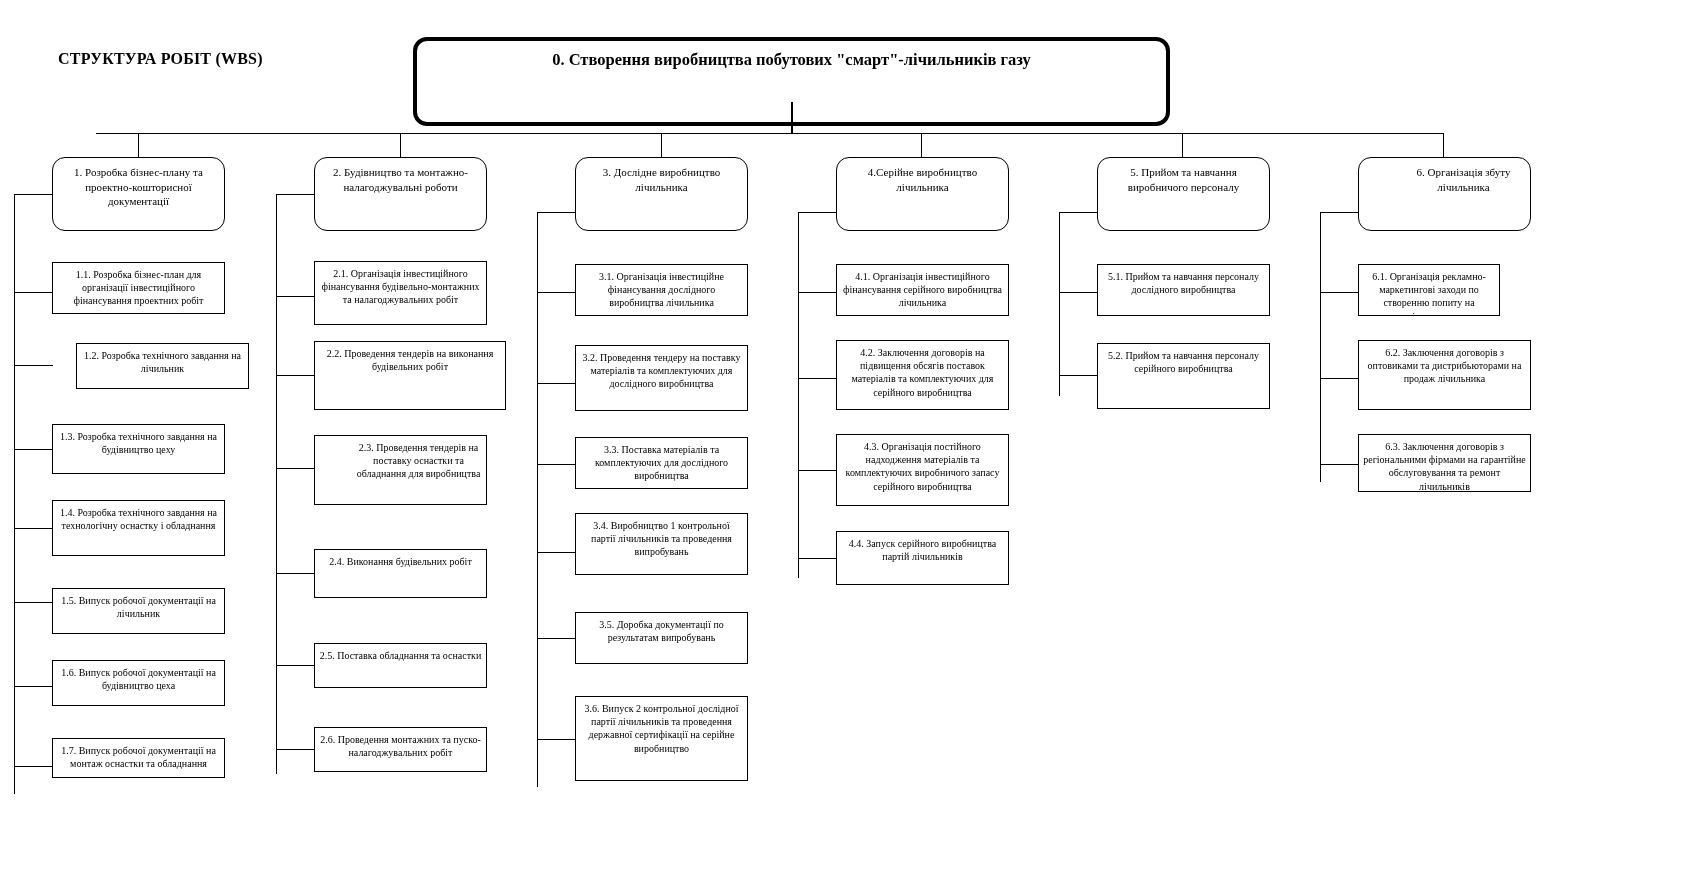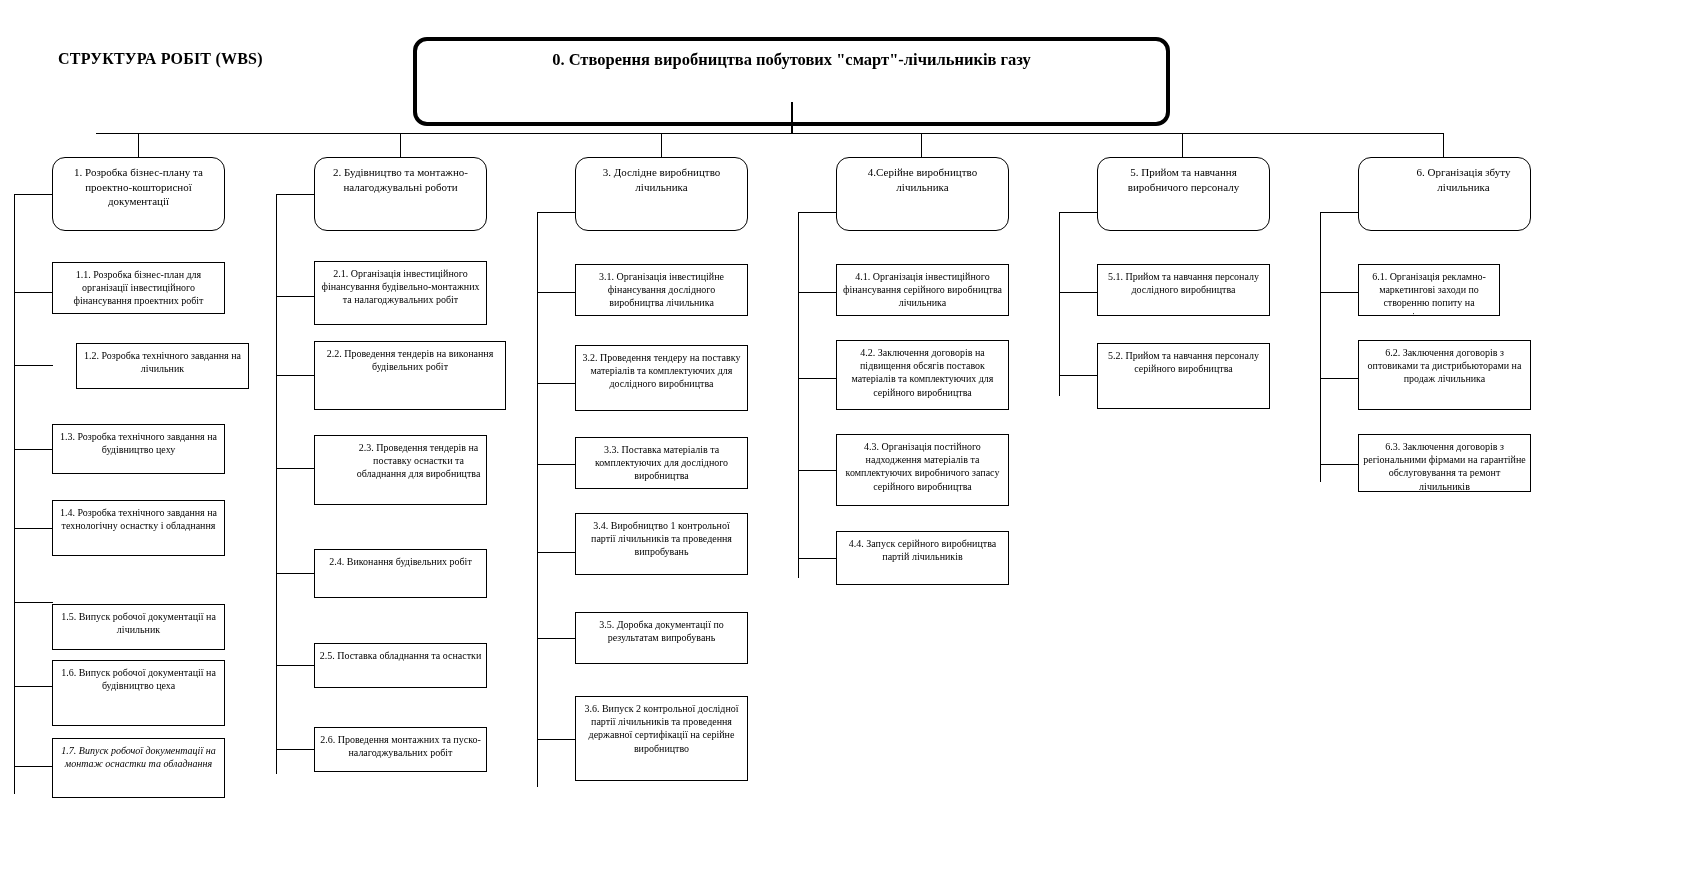--- a/index.html
+++ b/index.html
@@ -89,23 +89,23 @@
   <div class="conn h" style="left:14px; top:449px; width:39px;"></div>
   <div class="conn h" style="left:14px; top:528px; width:39px;"></div>
   <div class="conn h" style="left:14px; top:602px; width:39px;"></div>
   <div class="conn h" style="left:14px; top:686px; width:39px;"></div>
   <div class="conn h" style="left:14px; top:766px; width:39px;"></div>
 
   <div class="node lvl2" style="left:52px; top:262px; width:173px; height:52px;">1.1. Розробка бізнес-план для організації інвестиційного фінансування проектних робіт</div>
   <div class="node lvl2" style="left:52px; top:343px; width:173px; height:46px;margin-left:24px;">1.2. Розробка технічного завдання на лічильник</div>
   <div class="node lvl2" style="left:52px; top:424px; width:173px; height:50px;">1.3. Розробка технічного завдання на будівництво цеху</div>
   <div class="node lvl2" style="left:52px; top:500px; width:173px; height:56px;">1.4. Розробка технічного завдання на технологічну оснастку і обладнання</div>
-  <div class="node lvl2" style="left:52px; top:604px; width:173px; height:46px;">1.5. Випуск робочої документації на лічильник</div>
-  <div class="node lvl2" style="left:52px; top:660px; width:173px; height:66px;">1.6. Випуск робочої документації на  будівництво цеха</div>
-  <div class="node lvl2" style="left:52px; top:738px; width:173px; height:60px;font-style:italic;">1.7. Випуск робочої документації на монтаж оснастки та обладнання</div>
+  <div class="node lvl2" style="left:52px; top:588px; width:173px; height:46px;">1.5. Випуск робочої документації на лічильник</div>
+  <div class="node lvl2" style="left:52px; top:660px; width:173px; height:46px;">1.6. Випуск робочої документації на  будівництво цеха</div>
+  <div class="node lvl2" style="left:52px; top:738px; width:173px; height:40px;">1.7. Випуск робочої документації на монтаж оснастки та обладнання</div>
 
   <div class="node lvl1" style="left:314px; top:157px; width:173px; height:74px;">2.  Будівництво та монтажно-налагоджувальні роботи</div>
   <div class="conn v" style="left:276px; top:194px; height:580px;"></div>
   <div class="conn h" style="left:276px; top:194px; width:39px;"></div>
   <div class="conn h" style="left:276px; top:296px; width:39px;"></div>
   <div class="conn h" style="left:276px; top:375px; width:39px;"></div>
   <div class="conn h" style="left:276px; top:468px; width:39px;"></div>
   <div class="conn h" style="left:276px; top:573px; width:39px;"></div>
   <div class="conn h" style="left:276px; top:665px; width:39px;"></div>
   <div class="conn h" style="left:276px; top:749px; width:39px;"></div>

